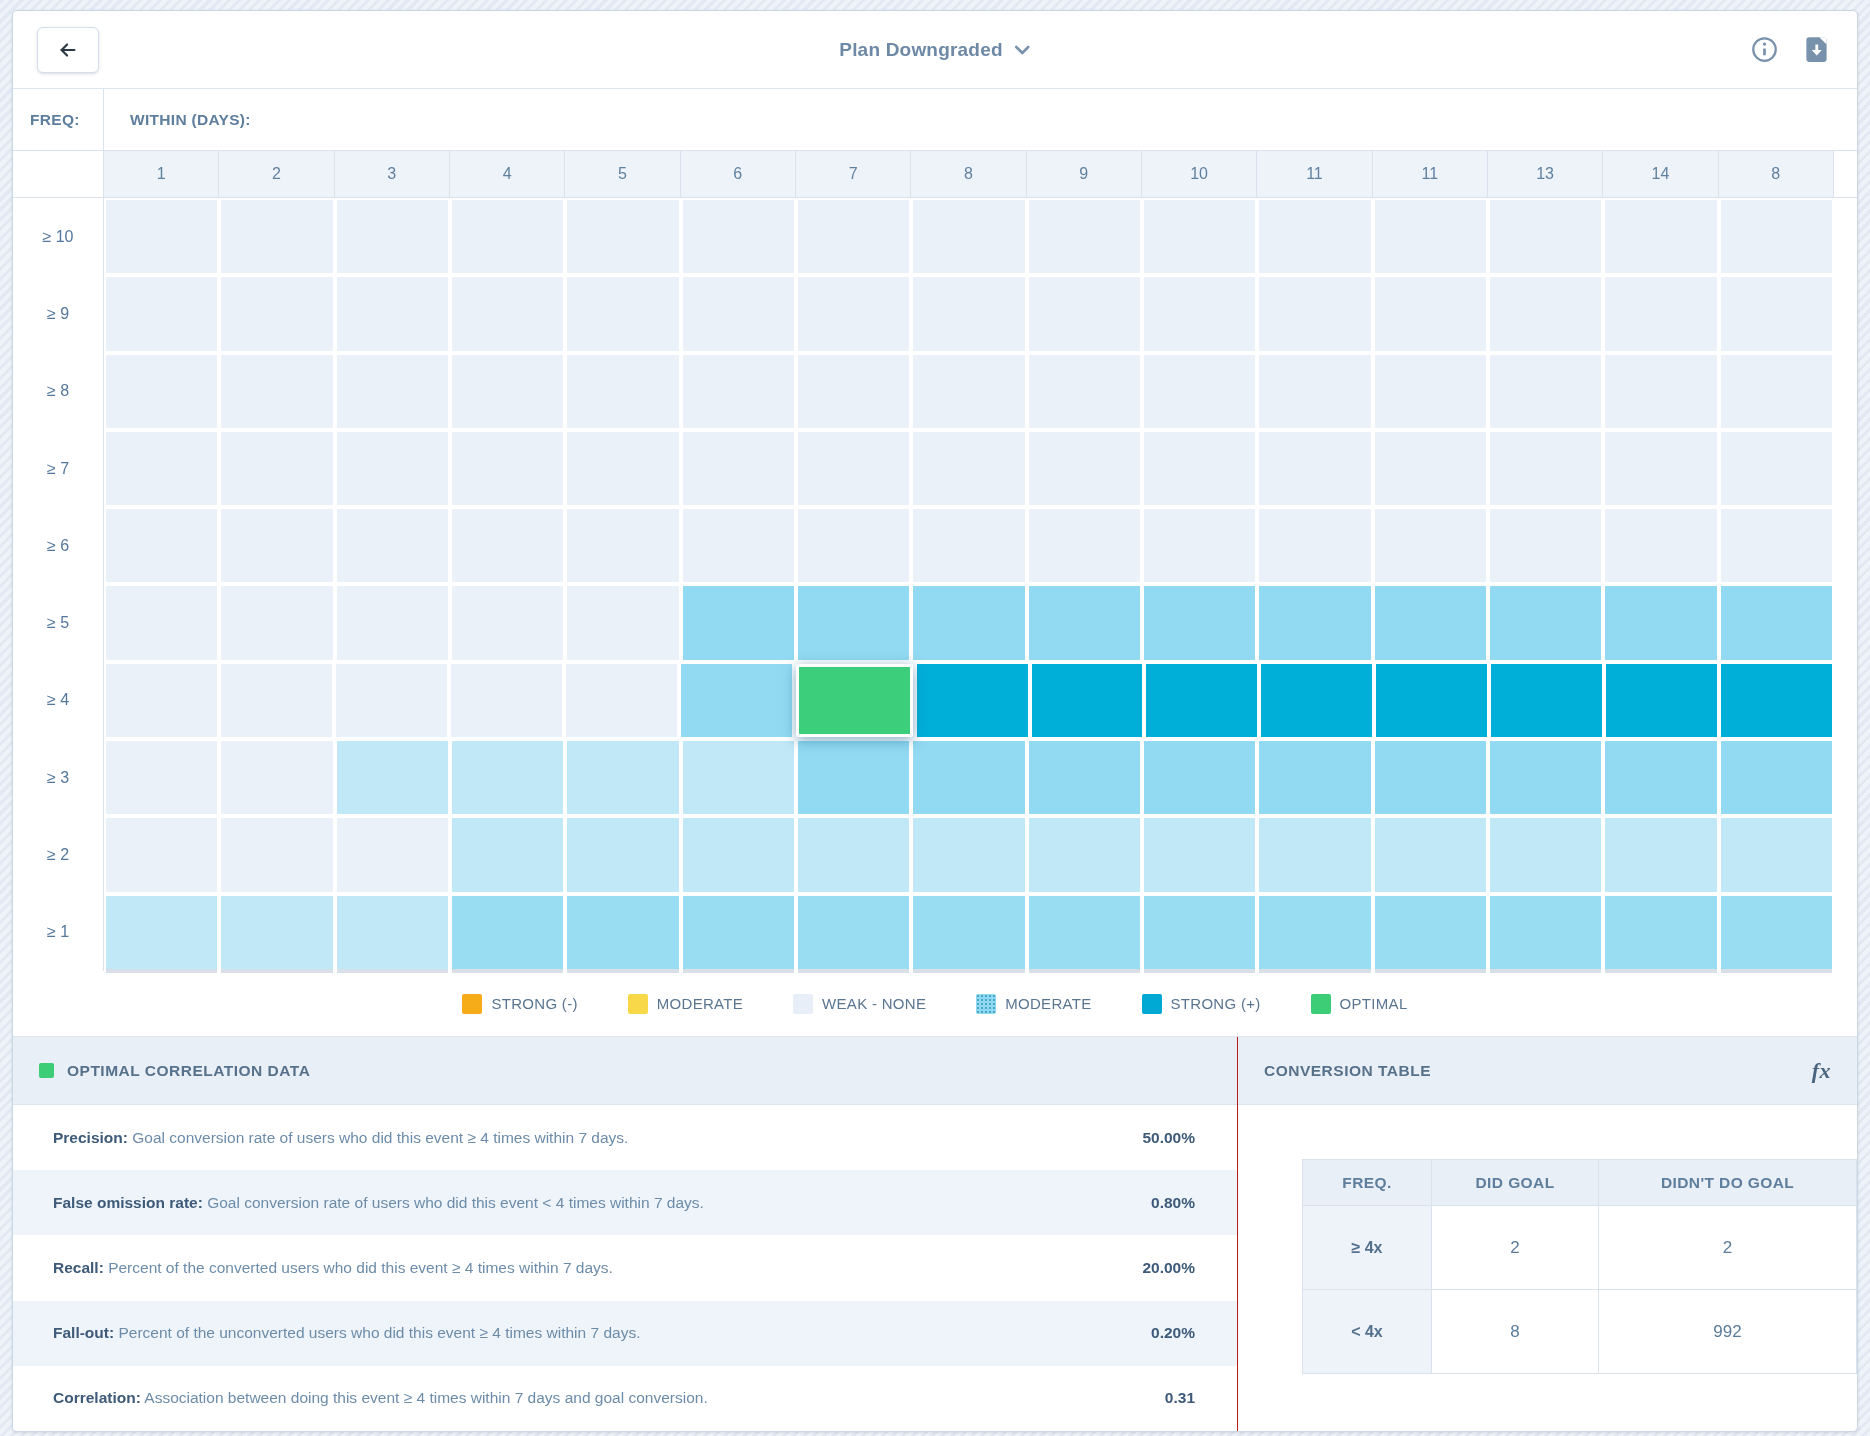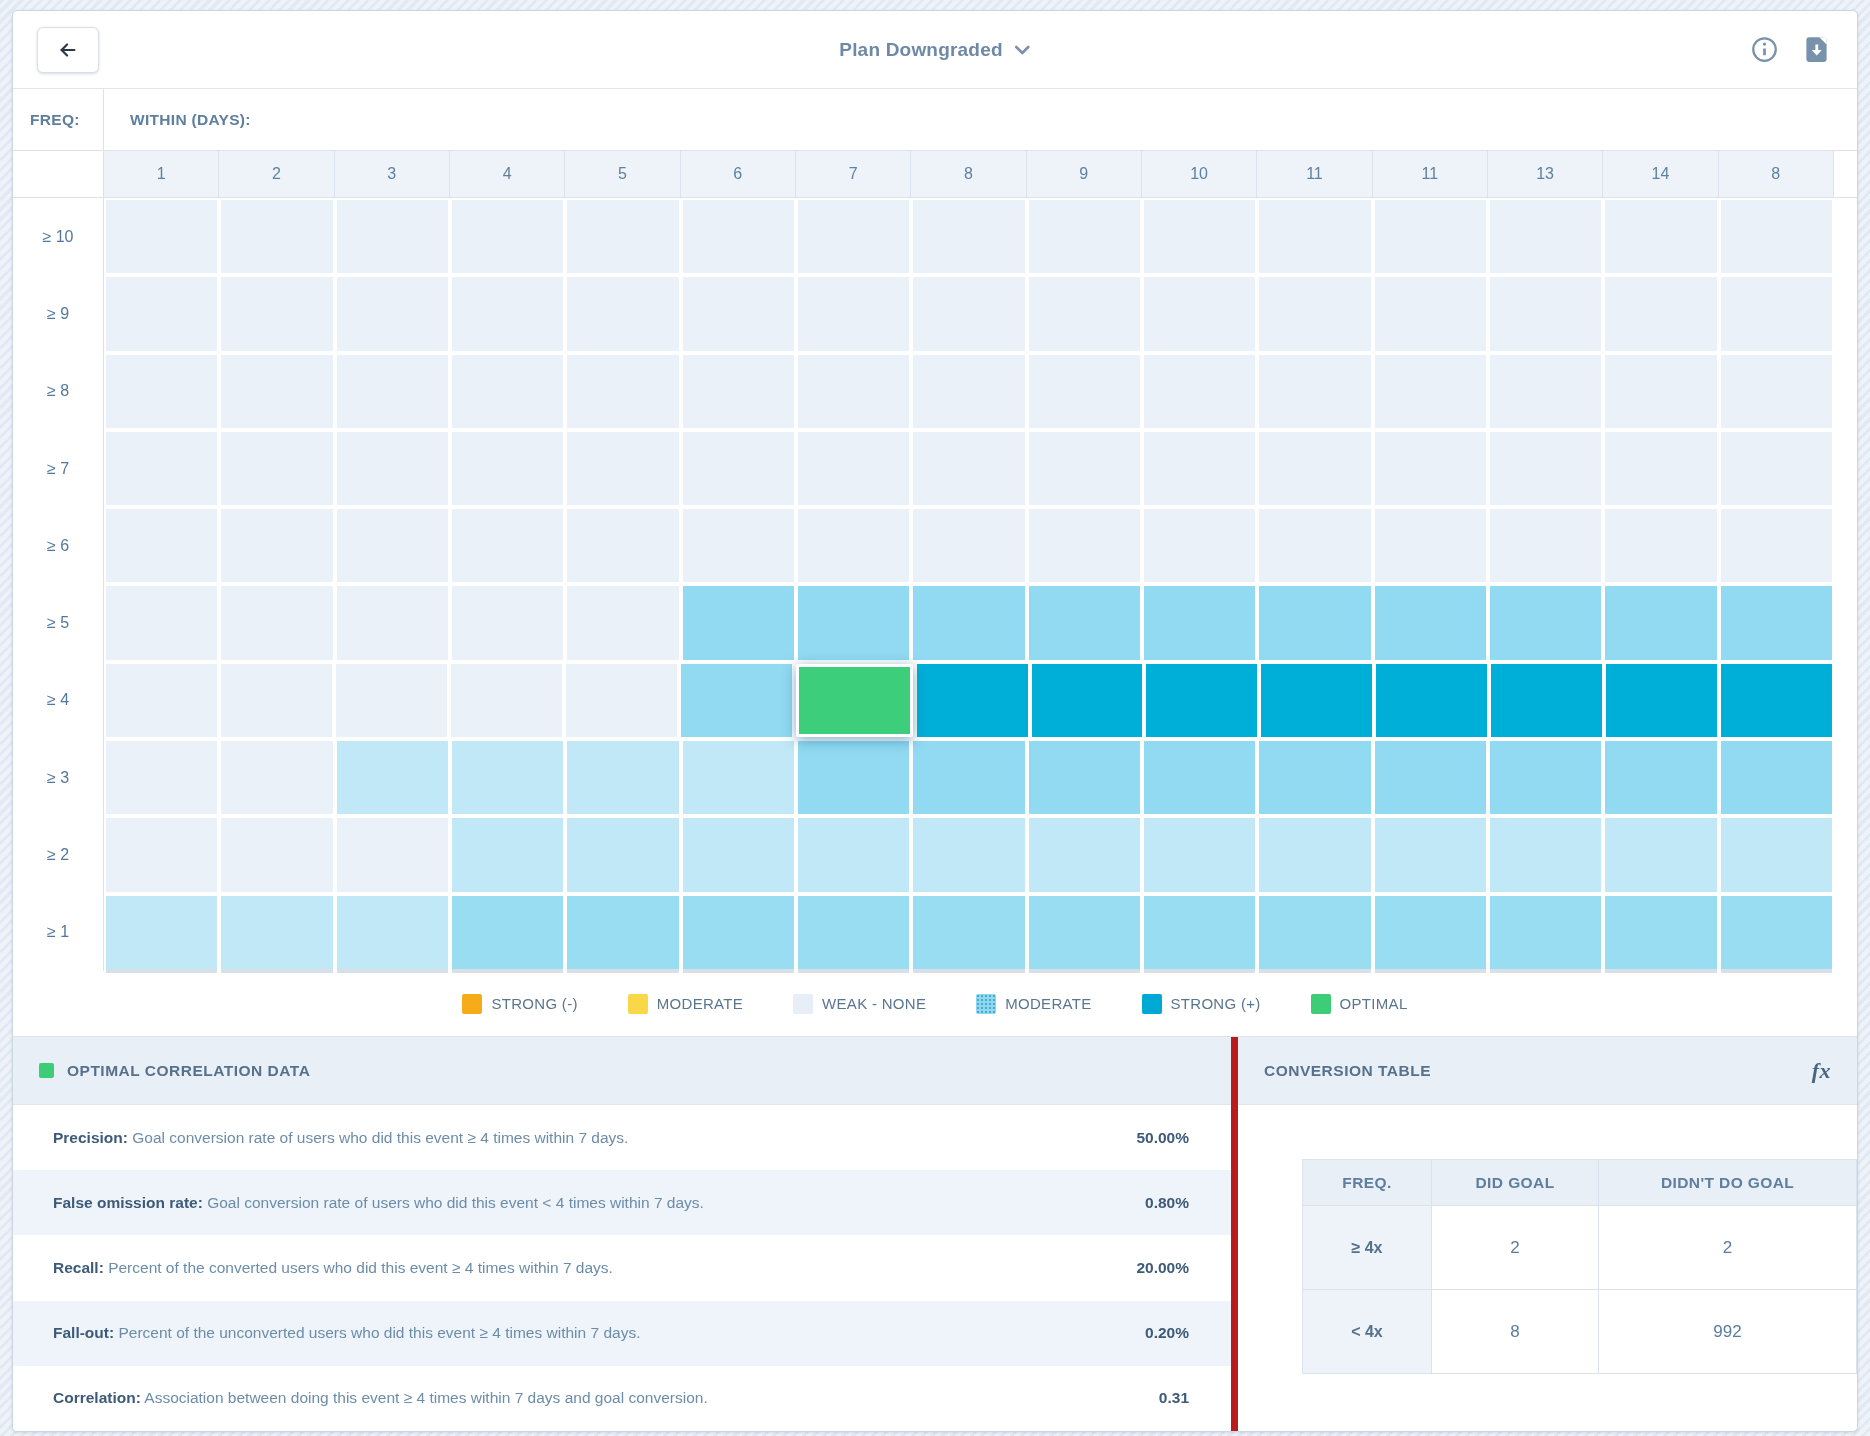--- a/index.html
+++ b/index.html
@@ -51,21 +51,21 @@
   .hm-row:last-child .cell:not(.c-o){ box-shadow:0 4px 0 rgba(160,175,195,.4); }
   
   .legend{ flex:none; height:65px; display:flex; align-items:center; justify-content:center; gap:50px; }
   .lg-item{ display:flex; align-items:center; gap:9px; }
   .lg-sw{ width:20px; height:20px; border-radius:2px; }
   .lg-sw.tex{ background-image:radial-gradient(#49a8cc 1px, transparent 1.3px);
               background-size:4px 4px; }
   .lg-label{ color:#5a7590; font-size:15px; letter-spacing:.3px; }
   
   .bottom{ flex:1; display:flex; min-height:0; border-top:1px solid #dde5ee; }
-  .panel-left{ width:1225px; flex:none; border-right:7px solid #b91c1c;
+  .panel-left{ width:1225px; flex:none; border-right:1px solid #b91c1c;
                display:flex; flex-direction:column; }
   .panel-right{ flex:1; display:flex; flex-direction:column; }
   .band{ flex:none; height:68px; background:#e9eff6; border-bottom:1px solid #dde5ee;
          display:flex; align-items:center; padding:0 26px; font-weight:bold;
          color:#56718b; font-size:15.5px; letter-spacing:.5px; }
   .band .sq{ width:15px; height:15px; border-radius:2px; margin-right:13px; }
   .fx{ margin-left:auto; font-family:"Liberation Serif", serif; font-style:italic;
        font-size:22px; color:#4a657f; cursor:pointer; }
   .metric-rows{ flex:1; display:flex; flex-direction:column; }
   .mrow{ flex:1; display:flex; align-items:center; padding:0 40px; background:#fff; }

